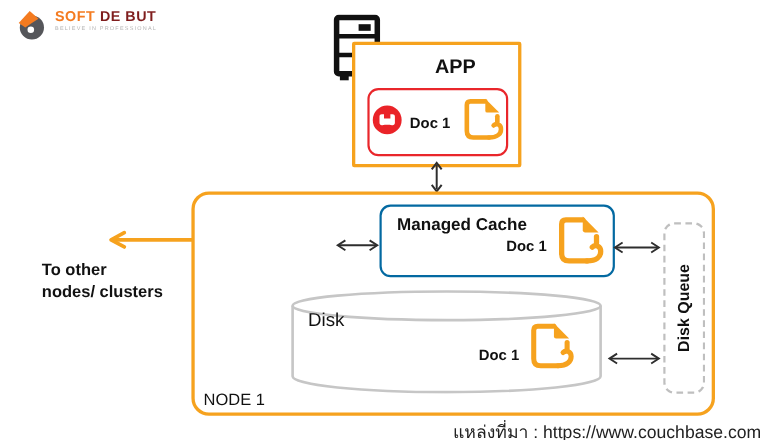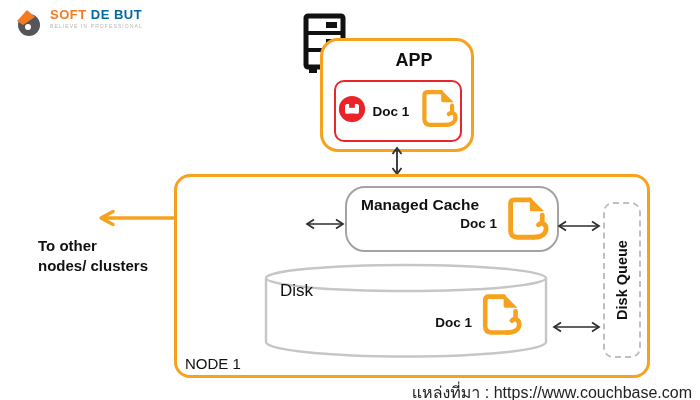--- a/index.html
+++ b/index.html
@@ -7,39 +7,39 @@
     position:relative;width:700px;height:400px;background:#ffffff;overflow:hidden;
     font-family:"Liberation Sans","DejaVu Sans",sans-serif;color:#111;
   }
   .abs{position:absolute;}
 
   
   .logo{left:14px;top:8px;display:flex;gap:6px;align-items:flex-start;}
   .logo-text{display:flex;flex-direction:column;line-height:1;}
   .brand{font-size:13px;font-weight:bold;letter-spacing:.5px;}
   .brand .b1{color:#F47B20;}
-  .brand .b2{color:#0369a1;}
+  .brand .b2{color:#7f1d1d;}
   .tagline{font-size:5px;color:#B5B5B5;letter-spacing:1.1px;margin-top:3px;}
 
   
-  .app-box{left:320px;top:38px;width:148px;height:108px;border:3px solid #F6A21E;border-radius:18px;background:#fff;}
+  .app-box{left:320px;top:38px;width:148px;height:108px;border:3px solid #F6A21E;border-radius:2px;background:#fff;}
   .app-title{position:absolute;left:0;right:0;top:9px;text-align:center;padding-left:34px;font-size:18px;font-weight:bold;}
   .red-box{position:absolute;left:11px;top:39px;width:124px;height:58px;border:2.5px solid #E9262B;border-radius:10px;
     display:flex;align-items:center;justify-content:center;gap:7px;background:#fff;}
   .doc-label{font-size:13.5px;font-weight:bold;white-space:nowrap;}
   .server-icon{left:302px;top:13px;}
 
   
   .node-box{left:174px;top:174px;width:470px;height:198px;border:3px solid #F6A21E;border-radius:16px;background:#fff;}
   .node-label{position:absolute;left:8px;bottom:3px;font-size:15px;font-weight:normal;}
   .dashed-box{border:2px dashed #BFBFBF;border-radius:10px;background:#fff;}
   .rep-queue{position:absolute;left:21px;top:12px;width:104px;height:62px;
     display:flex;align-items:center;justify-content:center;text-align:center;
     font-size:14px;font-weight:bold;line-height:1.25;padding:0 4px;box-sizing:border-box;}
-  .cache-box{position:absolute;left:168px;top:9px;width:210px;height:62px;border:2px solid #a3a3a3;border-radius:20px;background:#fff;}
+  .cache-box{position:absolute;left:168px;top:9px;width:210px;height:62px;border:2px solid #0369a1;border-radius:10px;background:#fff;}
   .cache-title{position:absolute;left:14px;top:8px;font-size:15.5px;font-weight:bold;}
   .cache-doc-text{position:absolute;right:60px;top:28px;}
   .cache-doc-icon{position:absolute;right:8px;top:4px;}
   .disk-wrap{position:absolute;left:87px;top:86px;width:284px;height:95px;}
   .disk-title{position:absolute;left:16px;top:18px;font-size:17px;font-weight:normal;}
   .disk-doc-text{position:absolute;right:76px;top:52px;}
   .disk-doc-icon{position:absolute;right:26px;top:26px;}
   .disk-queue{position:absolute;left:426px;top:25px;width:34px;height:152px;}
   .disk-queue-label{position:absolute;left:50%;top:50%;transform:translate(-50%,-50%) rotate(-90deg);
     white-space:nowrap;font-size:14.5px;font-weight:bold;}

